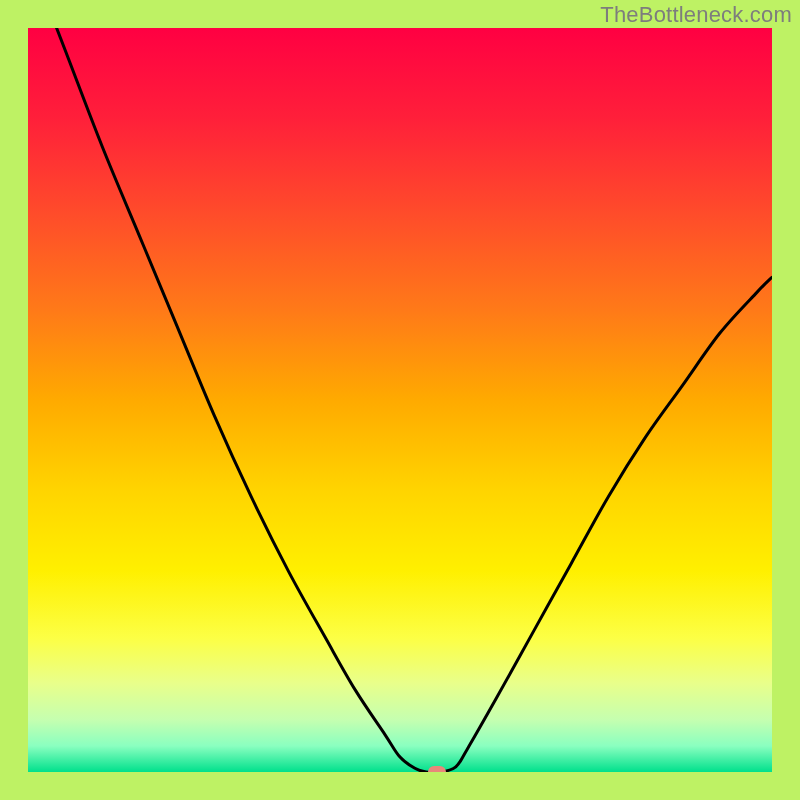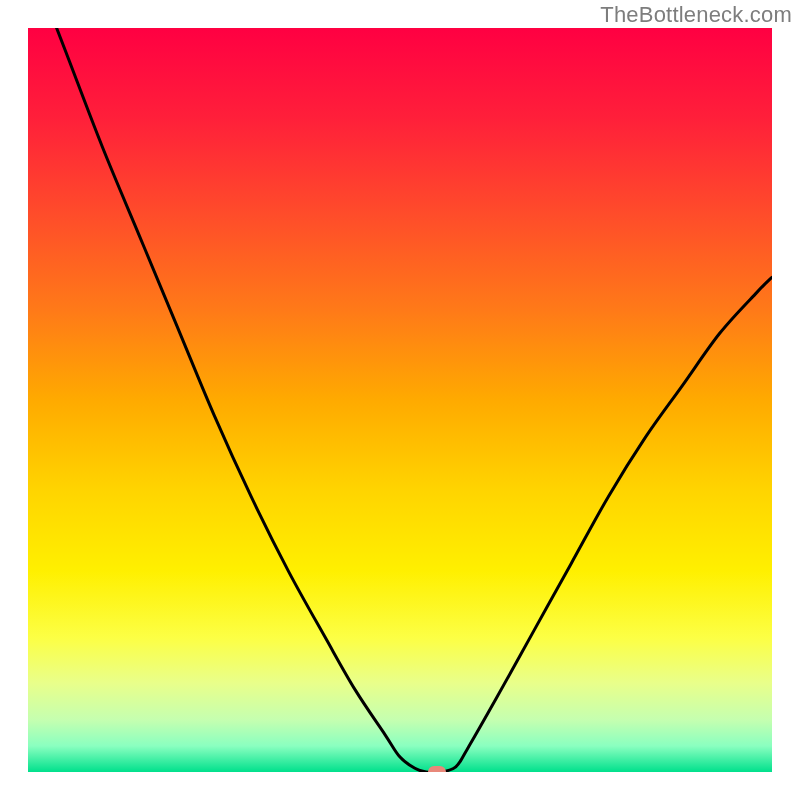--- a/index.html
+++ b/index.html
@@ -8,21 +8,21 @@
     width: 800px;
     height: 800px;
     background: #000;
     overflow: hidden;
     font-family: Arial, Helvetica, sans-serif;
   }
   .outer {
     position: relative;
     width: 800px;
     height: 800px;
-    background: #ffffff;
+    background: #bef264;
   }
   .attribution {
     position: absolute;
     top: 2px;
     right: 8px;
     color: #7d7d7d;
     font-size: 22px;
     font-weight: 500;
     letter-spacing: 0.2px;
     z-index: 50;

